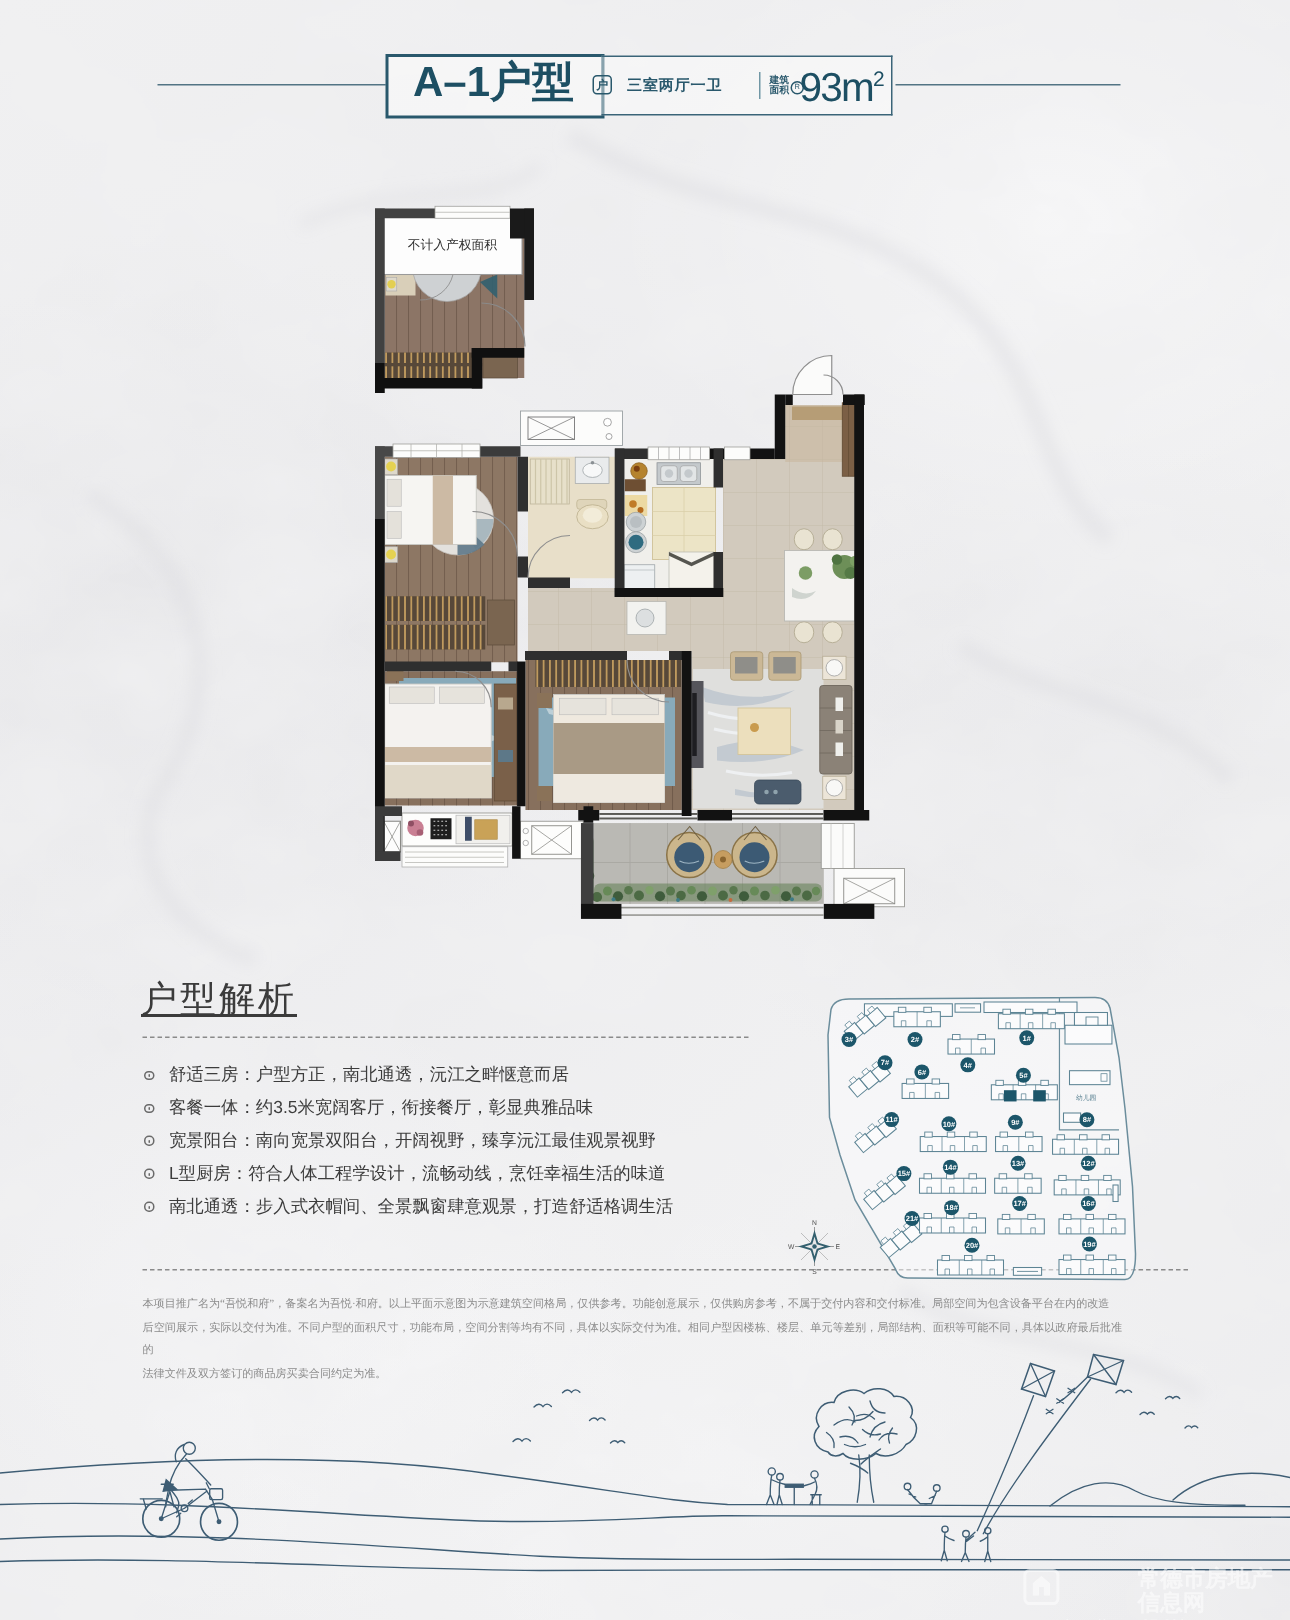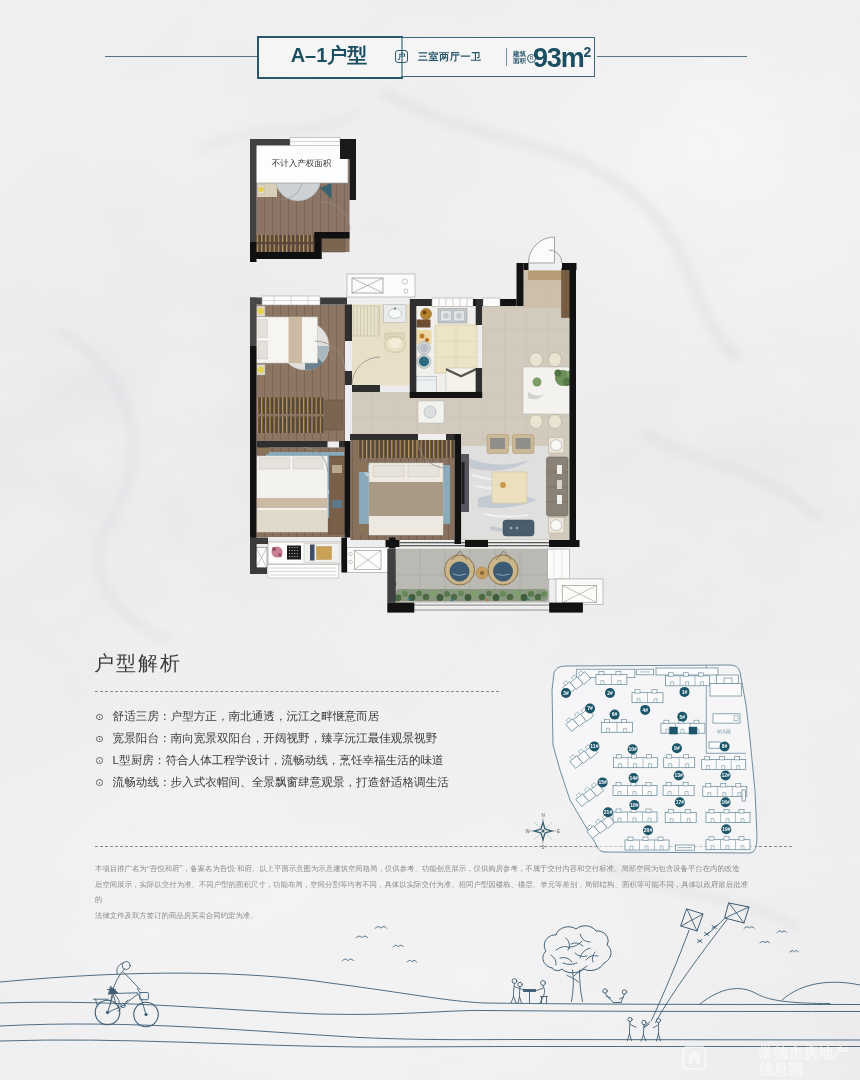--- a/index.html
+++ b/index.html
@@ -12,30 +12,30 @@
     radial-gradient(460px 320px at 740px 520px, rgba(223,223,226,.45), rgba(223,223,226,0) 70%),
     radial-gradient(380px 300px at 180px 880px, rgba(249,249,250,.6), rgba(249,249,250,0) 70%),
     radial-gradient(520px 300px at 500px 1000px, rgba(247,247,248,.5), rgba(247,247,248,0) 70%),
     linear-gradient(135deg,#f0f0f1 0%,#ececee 40%,#f1f1f2 70%,#ebebed 100%);}
 .abs{position:absolute;}
 
 #hline-l{left:105px;top:56px;width:153px;height:1px;background:#527484;}
 #hline-r{left:597px;top:56px;width:150px;height:1px;background:#527484;}
 #hbox1{left:257px;top:36px;width:142px;height:39px;border:2px solid #29586c;background:rgba(252,252,252,.55);}
 #hbox2{left:401px;top:37px;width:193px;height:38px;border:1px solid #3a6478;border-left:none;background:rgba(252,252,252,.45);}
-#htitle{left:259px;top:36px;width:140px;height:39px;line-height:38px;text-align:center;font-size:20px;font-weight:bold;color:#1d4f63;white-space:nowrap;}
+#htitle{left:259px;top:36px;width:140px;height:39px;line-height:38px;text-align:center;font-size:28px;font-weight:bold;color:#1d4f63;white-space:nowrap;}
 #hicon{left:395px;top:50px;width:11px;height:11px;border:1.5px solid #29586c;border-radius:3px;color:#29586c;font-size:8px;font-weight:bold;text-align:center;line-height:11px;}
 #hsub{left:418px;top:50px;font-size:10px;font-weight:bold;color:#29586c;letter-spacing:0.6px;}
 #hdiv{left:506px;top:48px;width:1px;height:18px;background:#7197a5;}
 #harea{left:513px;top:51px;font-size:6.5px;font-weight:bold;color:#29586c;line-height:6.5px;}
 #hreg{left:527px;top:54px;width:7px;height:7px;border:0.5px solid #29586c;border-radius:50%;font-size:5px;color:#29586c;text-align:center;line-height:7px;}
-#hnum{left:533px;top:43px;font-size:27px;font-weight:bold;color:#1d4f63;letter-spacing:-1.2px;}
+#hnum{left:533px;top:43px;font-size:27px;font-weight:normal;color:#1d4f63;letter-spacing:-1.2px;}
 #hnum sup{font-size:14px;}
 
-#antitle{left:94px;top:650px;font-size:20px;color:#3b3b3b;letter-spacing:2px;}
+#antitle{left:94px;top:650px;font-size:24px;color:#3b3b3b;letter-spacing:2px;text-decoration:underline;}
 .dotline{height:0;border-top:1.6px dashed #8a8a8a;}
 #dot1{left:95px;top:691px;width:404px;}
 #dot2{left:95px;top:846px;width:697px;}
 #bullets{left:96px;top:706px;width:520px;font-size:11.6px;color:#3c3c3c;white-space:nowrap;}
 #bullets .row{height:21.9px;display:flex;align-items:center;}
 .bul{width:4.6px;height:4.6px;border:1px solid #6a6a6a;border-radius:50%;margin-right:10px;position:relative;flex:none;}
 .bul::after{content:"";position:absolute;left:1.5px;top:1.5px;width:1.8px;height:1.8px;background:#6a6a6a;border-radius:50%;}
 #bullets b{font-weight:500;}
 #disc{left:95px;top:861px;width:653px;font-size:7.4px;color:#8c8c8c;line-height:15.7px;text-align:justify;font-family:Liberation Serif, serif;}
 
@@ -411,23 +411,24 @@
 <path d="M 288.5 133 A 26 26 0 0 1 314.5 107 L 314.5 133 Z" fill="#fbfbfa" stroke="#8f8f8f" stroke-width="0.8"></path>
 <path d="M 322 133 A 13 13 0 0 0 309 120" fill="none" stroke="#8f8f8f" stroke-width="0.8"></path>
 </svg>
 </div>
 
 <div id="antitle" class="abs">户型解析</div>
 <div id="dot1" class="abs dotline"></div>
 <div id="dot2" class="abs dotline"></div>
 <div id="bullets" class="abs">
   <div class="row"><span class="bul"></span><b>舒适三房：</b>户型方正，南北通透，沅江之畔惬意而居</div>
+  <div class="row"><span class="bul"></span><b>客餐一体：</b>约3.5米宽阔客厅，衔接餐厅，彰显典雅品味</div>
   <div class="row"><span class="bul"></span><b>宽景阳台：</b>南向宽景双阳台，开阔视野，臻享沅江最佳观景视野</div>
   <div class="row"><span class="bul"></span><b>L型厨房：</b>符合人体工程学设计，流畅动线，烹饪幸福生活的味道</div>
-  <div class="row"><span class="bul"></span><b>流畅动线：</b>步入式衣帽间、全景飘窗肆意观景，打造舒适格调生活</div>
+  <div class="row"><span class="bul"></span><b>南北通透：</b>步入式衣帽间、全景飘窗肆意观景，打造舒适格调生活</div>
 </div>
 <div id="disc" class="abs">本项目推广名为“吾悦和府”，备案名为吾悦·和府。以上平面示意图为示意建筑空间格局，仅供参考。功能创意展示，仅供购房参考，不属于交付内容和交付标准。局部空间为包含设备平台在内的改造<br>后空间展示，实际以交付为准。不同户型的面积尺寸，功能布局，空间分割等均有不同，具体以实际交付为准。相同户型因楼栋、楼层、单元等差别，局部结构、面积等可能不同，具体以政府最后批准的<br>法律文件及双方签订的商品房买卖合同约定为准。</div>
 
 <div class="abs" style="left:520px;top:640px;width:260px;height:225px;">
 <svg width="260" height="225" viewBox="0 0 260 225">
 <defs>
 <g id="slab3">
   <rect x="0" y="3" width="44" height="10" fill="#fbfbfc" stroke="#5d8494" stroke-width="0.7"></rect>
   <rect x="3" y="0" width="5" height="3.4" fill="#fbfbfc" stroke="#5d8494" stroke-width="0.6"></rect>
   <rect x="18" y="0" width="5" height="3.4" fill="#fbfbfc" stroke="#5d8494" stroke-width="0.6"></rect>

